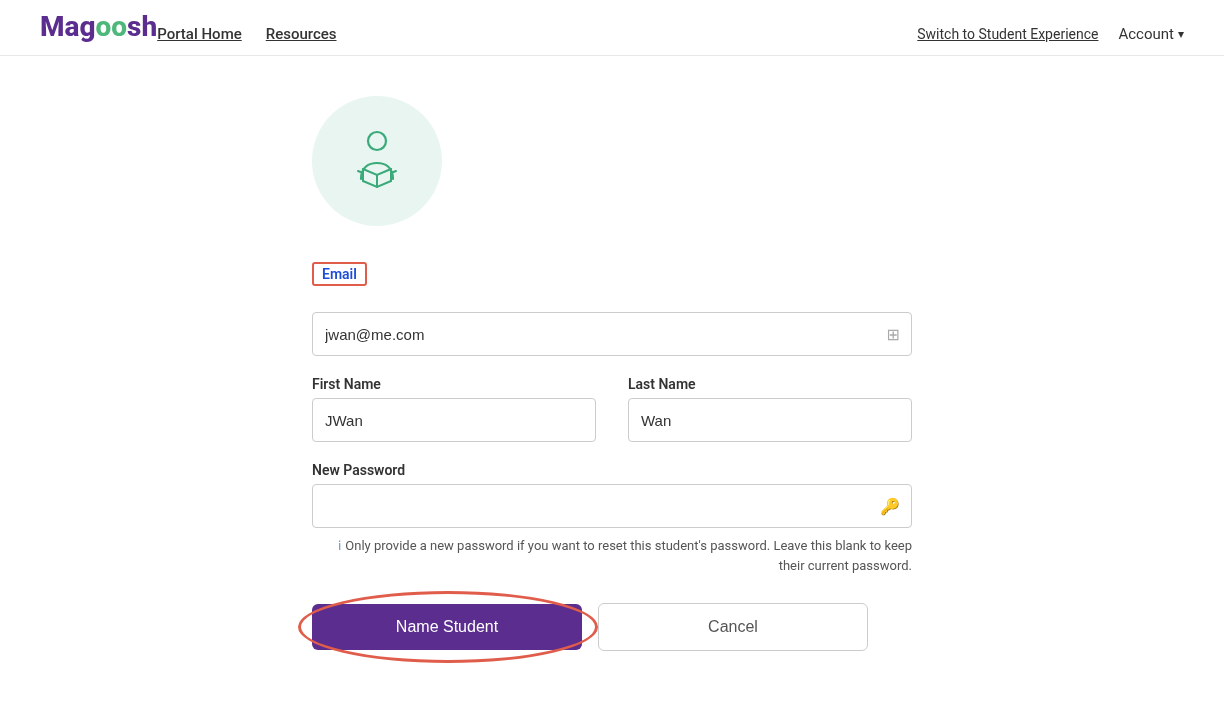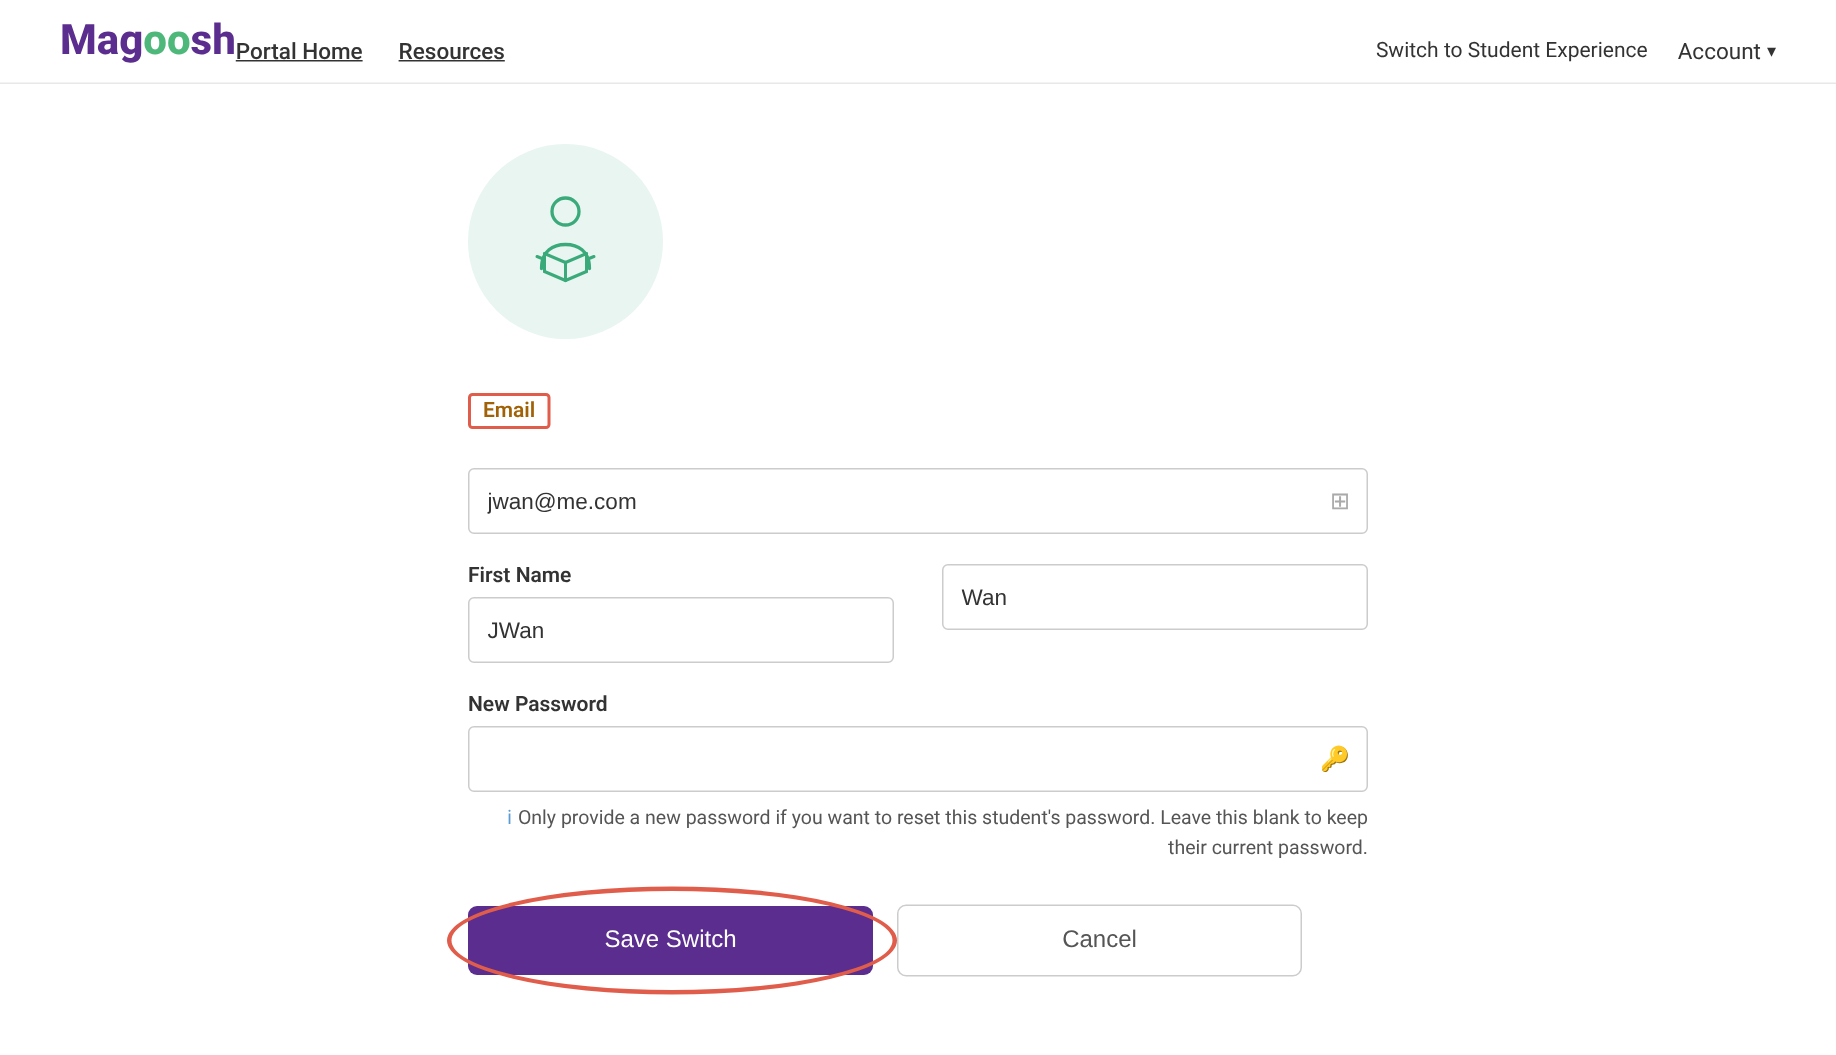--- a/index.html
+++ b/index.html
@@ -33,20 +33,21 @@
     }
     .nav-right {
       display: flex;
       align-items: center;
       gap: 20px;
       margin-left: auto;
     }
     .switch-link {
       font-size: 14px;
       color: #333;
+      text-decoration: underline;
       cursor: pointer;
     }
     .account-btn {
       font-size: 15px;
       color: #333;
       cursor: pointer;
       display: flex;
       align-items: center;
       gap: 4px;
     }
@@ -109,21 +110,21 @@
       font-size: 14px;
       font-weight: 600;
       color: #333;
       margin-bottom: 6px;
     }
     .form-label.highlighted {
       display: inline-block;
       border: 2px solid #e05d4b;
       padding: 2px 8px;
       border-radius: 3px;
-      color: #a16207;
+      color: #1d4ed8;
     }
     .form-input {
       width: 100%;
       height: 44px;
       border: 1px solid #ccc;
       border-radius: 4px;
       padding: 0 40px 0 12px;
       font-size: 15px;
       color: #333;
       outline: none;
@@ -258,37 +259,38 @@
     </div>
 
     <div class="name-row">
       <div class="form-group">
         <label class="form-label">First Name</label>
         <div class="input-wrapper">
           <input type="text" class="form-input" value="JWan" style="">
         </div>
       </div>
       <div class="form-group">
+        <label class="form-label">Last Name</label>
         <div class="input-wrapper">
           <input type="text" class="form-input" value="Wan" style="">
         </div>
       </div>
     </div>
 
     <div class="form-group">
       <label class="form-label">New Password</label>
       <div class="input-wrapper">
         <input type="password" class="form-input" style="">
         <span class="input-icon">🔑</span>
       </div>
       <p class="hint-text">
         <span class="info-icon">ℹ</span><span>Only provide a new password if you want to reset this student's password. Leave this blank to keep their current password.</span>
       </p>
     </div>
 
     <div class="button-row">
       <div class="save-highlight"></div>
-      <button class="btn-save">Save Switch</button>
+      <button class="btn-save">Name Student</button>
       <button class="btn-cancel">Cancel</button>
     </div>
 
   </div>
 </div>
 
 </body></html>

